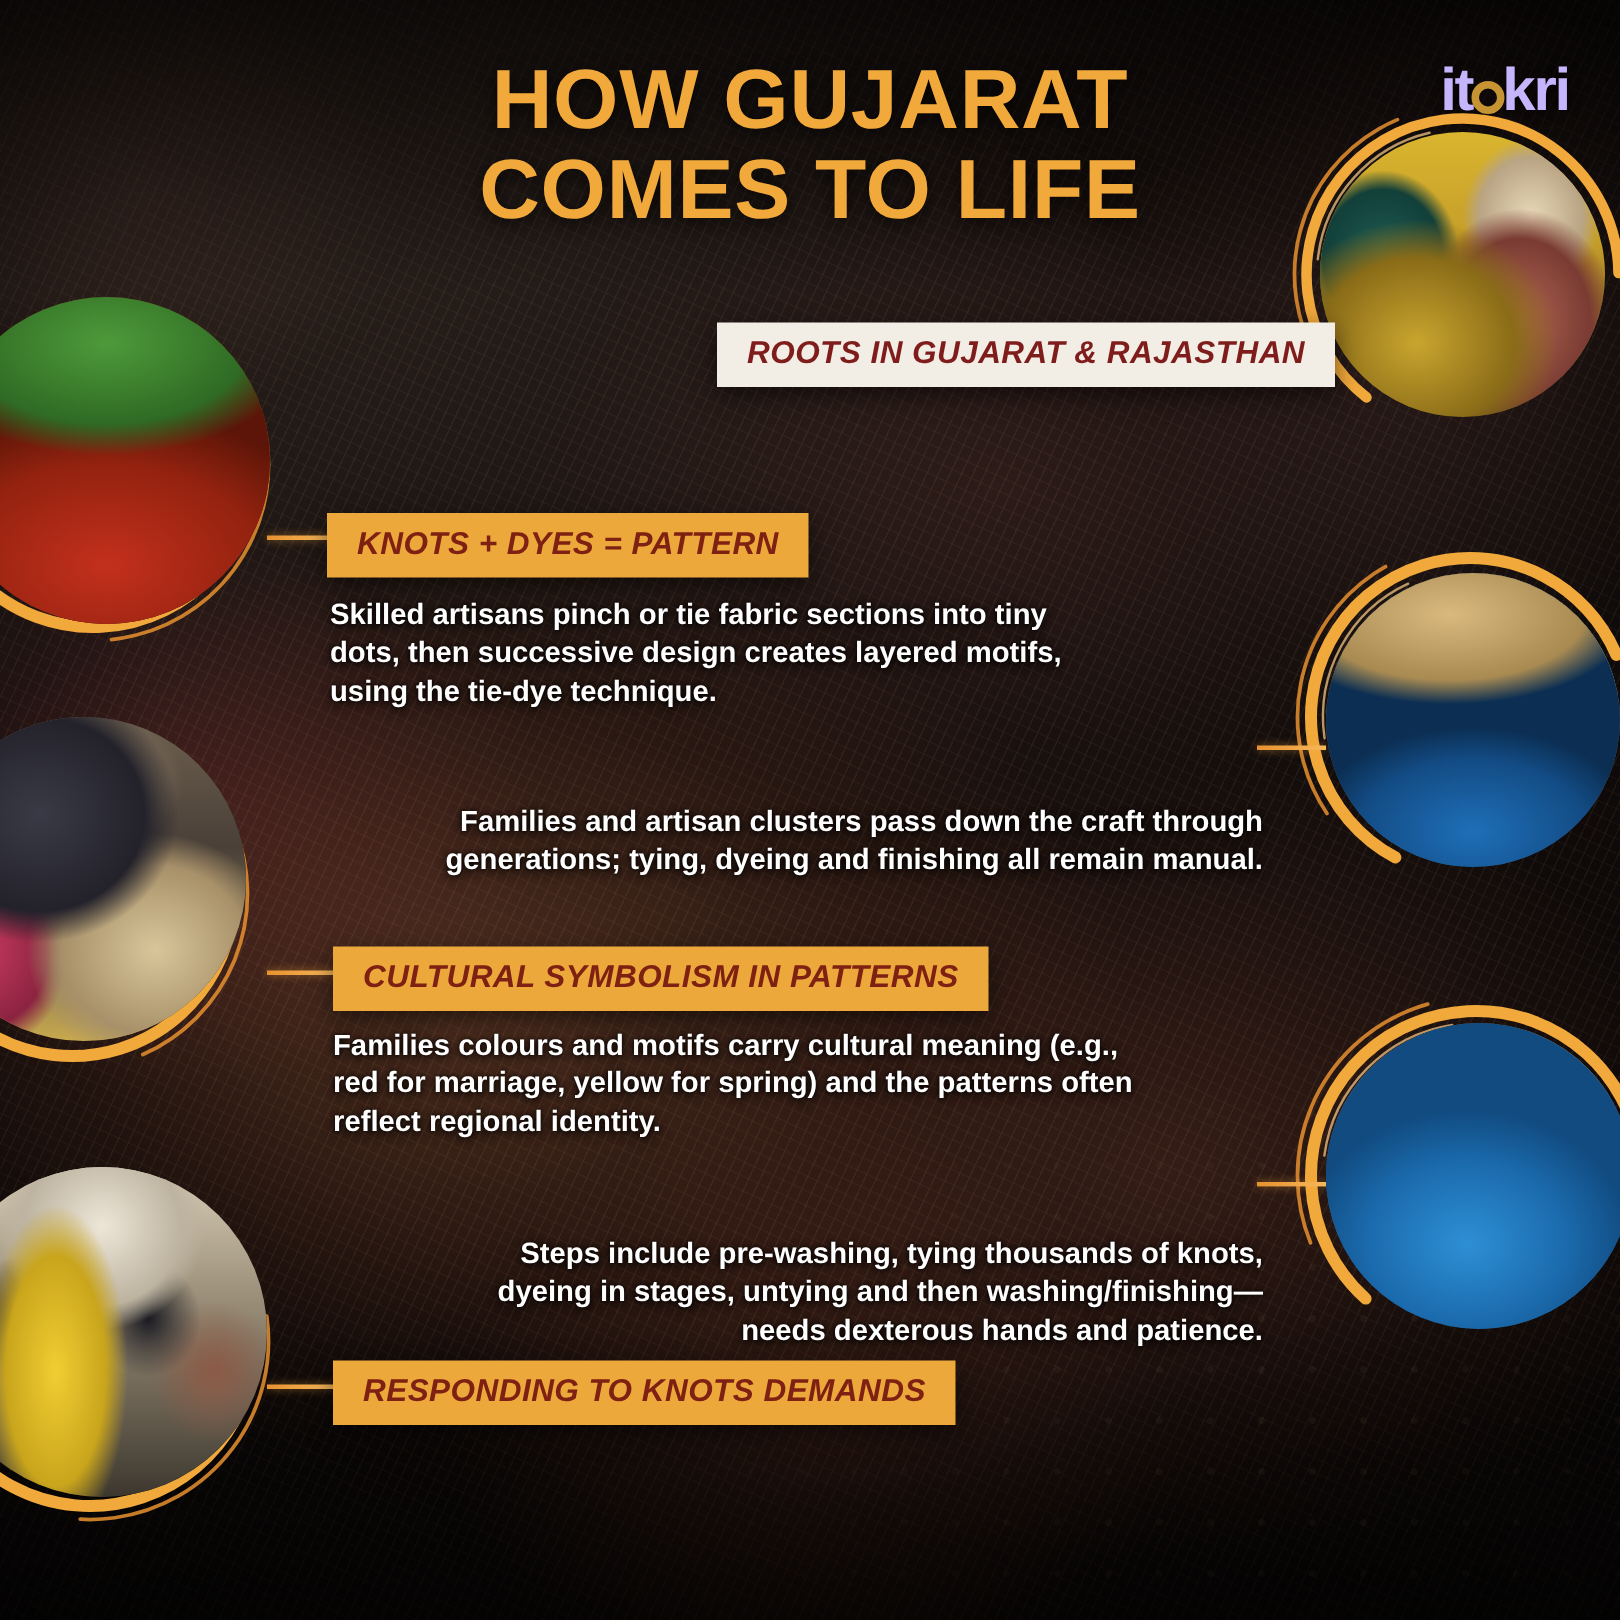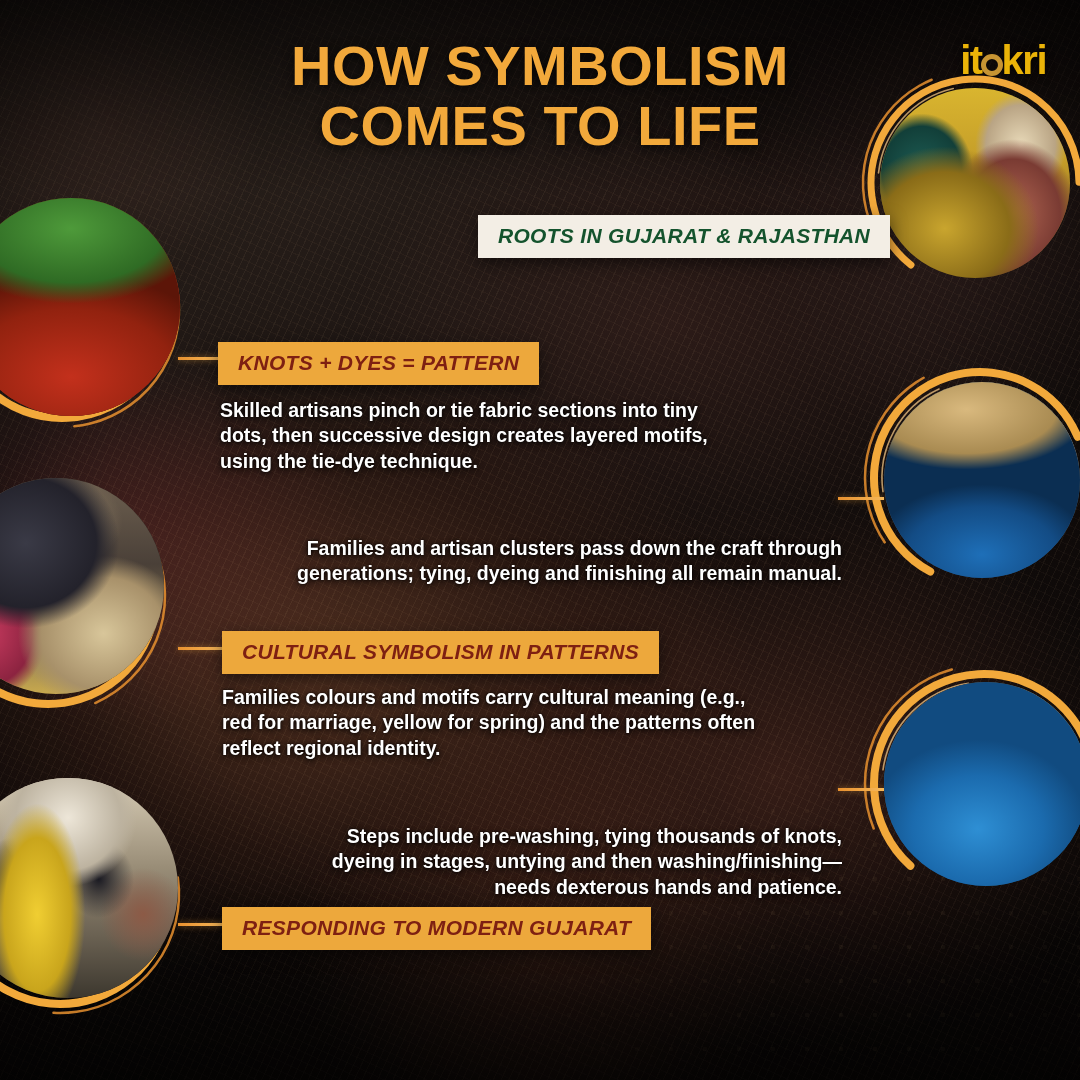--- a/index.html
+++ b/index.html
@@ -66,21 +66,21 @@
     letter-spacing:.5px;
     line-height:1.08;
     text-shadow:0 3px 12px rgba(0,0,0,.75);
   }
   .title span{ display:block; }
 
   
   .logo{
     position:absolute; right:34px; top:38px;
     font-size:40px; font-weight:bold; letter-spacing:-1.5px;
-    color:#eab308;
+    color:#c4b5fd;
     text-shadow:0 2px 8px rgba(0,0,0,.8);
     display:flex; align-items:center;
   }
   .logo .ring{
     width:22px;height:22px;border-radius:50%;
     border:5px solid #C79433; display:inline-block;
     margin:0 -1px 0 -1px; position:relative; top:4px;
   }
 
   
@@ -101,21 +101,21 @@
     background:linear-gradient(90deg, #E8912F, #F6B85A);
     box-shadow:0 0 6px rgba(246,168,60,.5);
   }
 
   
   .banner{
     position:absolute; z-index:8;
     padding:9px 20px 10px;
     font-size:21px; font-weight:bold; font-style:italic;
     letter-spacing:.3px; white-space:nowrap;
-    color:#14532d;
+    color:#7f1d1d;
     box-shadow:0 5px 16px rgba(0,0,0,.55);
   }
   .banner.cream{ background:#F3EEE5; }
   .banner.amber{ background:#EDA83C; color:#7E2012; }
 
   
   .para{
     position:absolute; z-index:8;
     color:#FFFFFF;
     font-size:19.5px; font-weight:bold;
@@ -133,21 +133,21 @@
   <div class="bgl bg-cloth"></div>
   <div class="bgl bg-figures"></div>
   <div class="bgl bg-weave"></div>
   <div class="bgl bg-motif"></div>
   <div class="bgl bg-vig"></div>
 </div>
 
 <div id="content">
 
   <div class="title">
-    <span>HOW SYMBOLISM</span>
+    <span>HOW GUJARAT</span>
     <span>COMES TO LIFE</span>
   </div>
 
   <div class="logo">
     <span>it</span>
       <span class="ring"></span>
       <span>kri</span>
   </div>
 
   <div class="ring-wrap" style="left:860px;top:68px;">
@@ -258,15 +258,15 @@
     <div class="im" style="background:
         radial-gradient(26% 60% at 36% 62%, #F0CE32 0%, #C9A51C 58%, transparent 84%),
         radial-gradient(34% 34% at 50% 18%, #EDE6D8 0%, #BDB3A0 70%, transparent 92%),
         radial-gradient(22% 24% at 26% 46%, #1A1A22 0%, transparent 80%),
         radial-gradient(20% 22% at 64% 46%, #1A1A22 0%, transparent 80%),
         radial-gradient(24% 26% at 84% 62%, #8C5A46 0%, transparent 82%),
         linear-gradient(180deg,#D8CDB6 0%, #9A8E78 40%, #6A6152 72%, #3C372E 100%);"></div>
   </div>
 
   <div class="connector" style="left:178px;top:923px;width:44px;"></div>
-  <div class="banner amber" style="left:222px;top:907px;">RESPONDING TO MODERN GUJARAT</div>
+  <div class="banner amber" style="left:222px;top:907px;">RESPONDING TO KNOTS DEMANDS</div>
 
 </div>
 
 </body></html>

